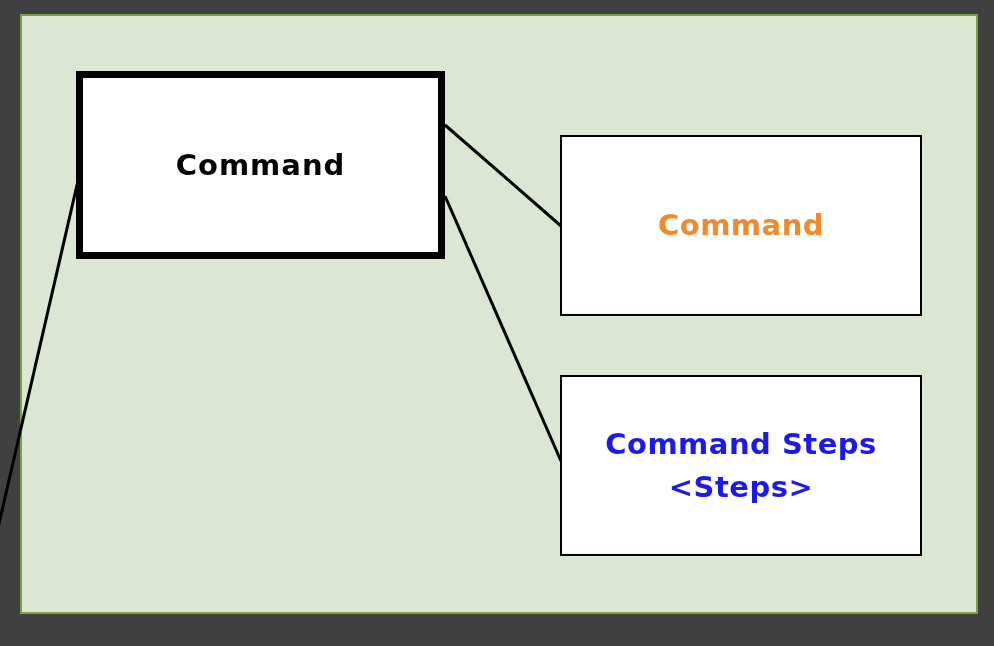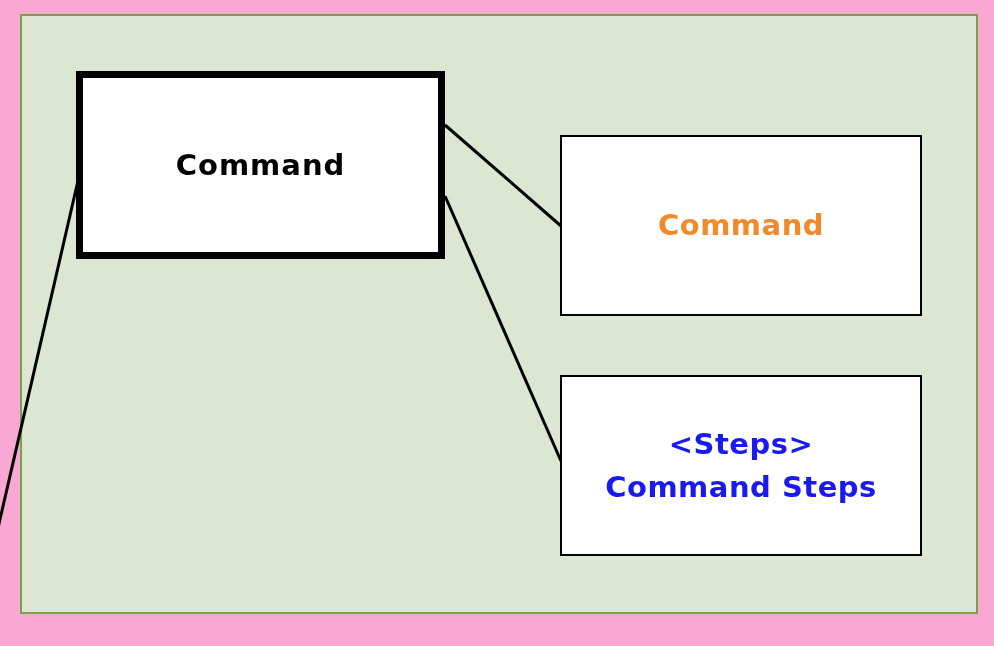--- a/index.html
+++ b/index.html
@@ -5,21 +5,21 @@
   html, body {
     margin: 0;
     padding: 0;
     background: #ffffff;
     font-family: "DejaVu Sans", "Liberation Sans", sans-serif;
   }
   .canvas {
     position: relative;
     width: 994px;
     height: 646px;
-    background: #f9a8d4;
+    background: #404040;
     overflow: hidden;
   }
   .panel {
     position: absolute;
     left: 20px;
     top: 14px;
     width: 954px;
     height: 596px;
     background: #dbe6d3;
     border: 2px solid #77a345;
@@ -95,18 +95,18 @@
   </div>
 
   <div class="node node-params">
     <div class="two-line" style="color: rgb(241, 138, 43);">
       <div>Command</div>
     </div>
   </div>
 
   <div class="node node-steps">
     <div class="two-line" style="color: rgb(26, 26, 238);">
+      <div>Command Steps</div>
       <div>&lt;Steps&gt;</div>
-      <div>Command Steps</div>
     </div>
   </div>
 
 </div>
 
 </body></html>

